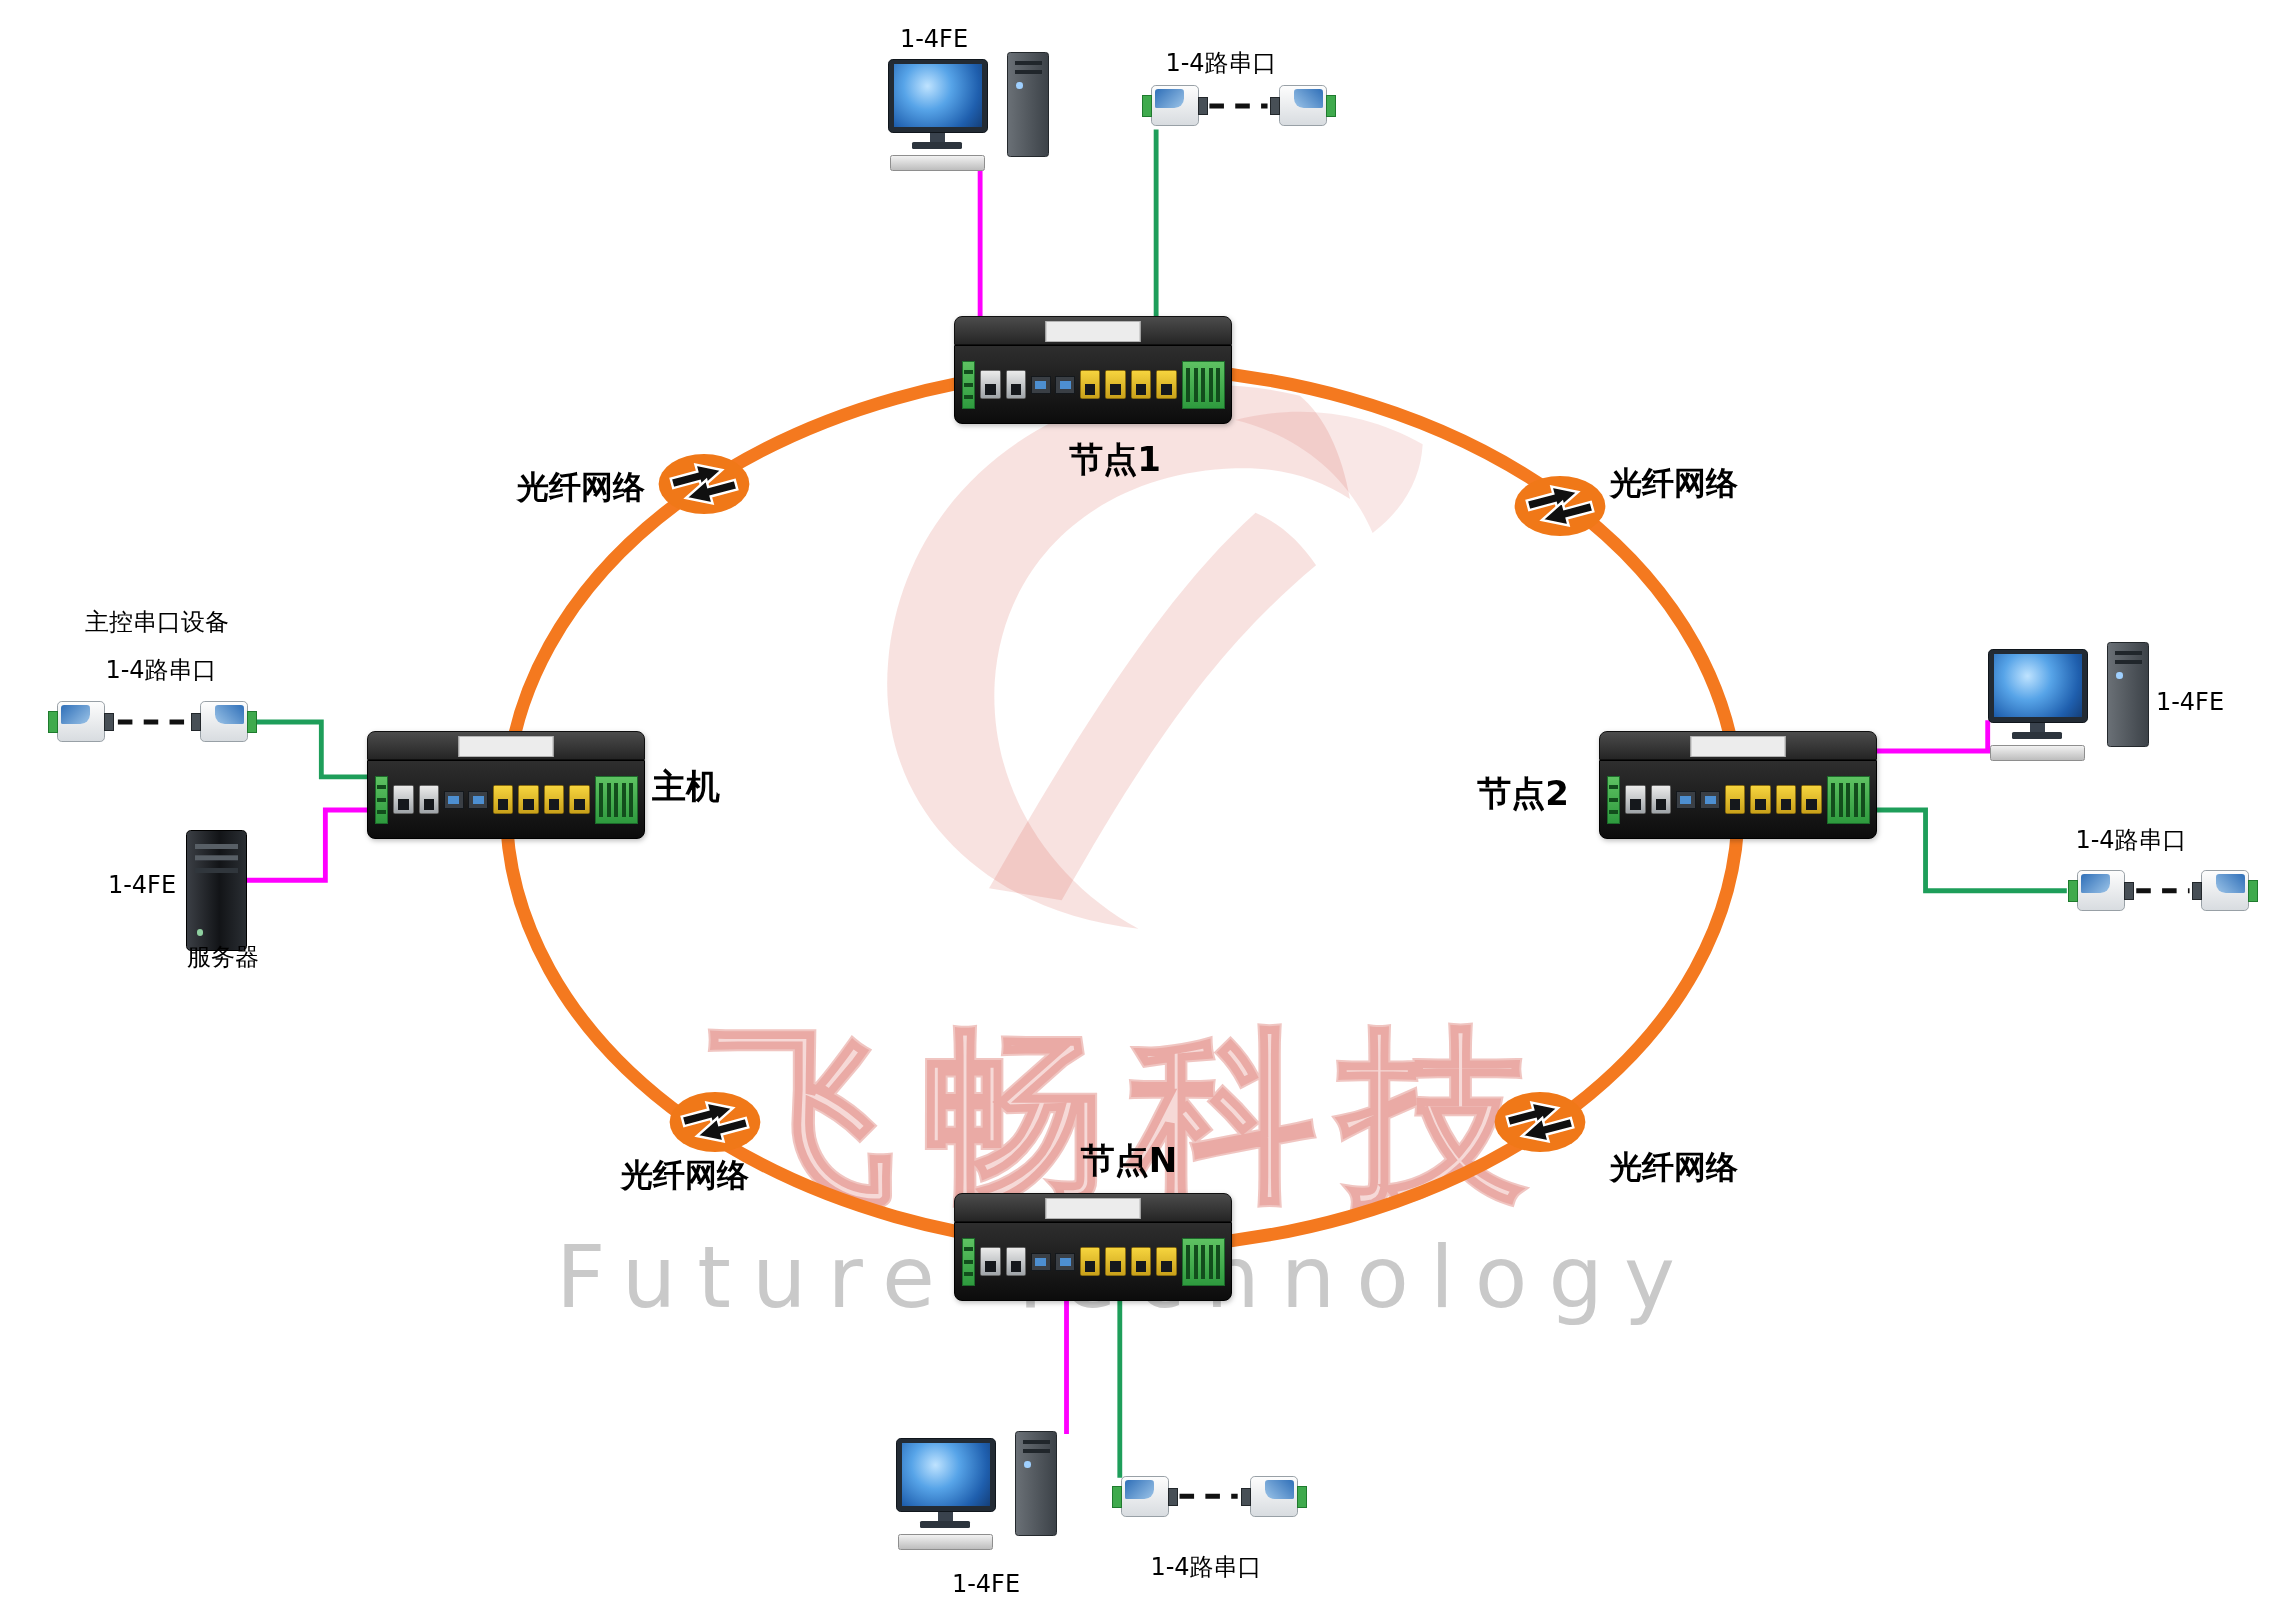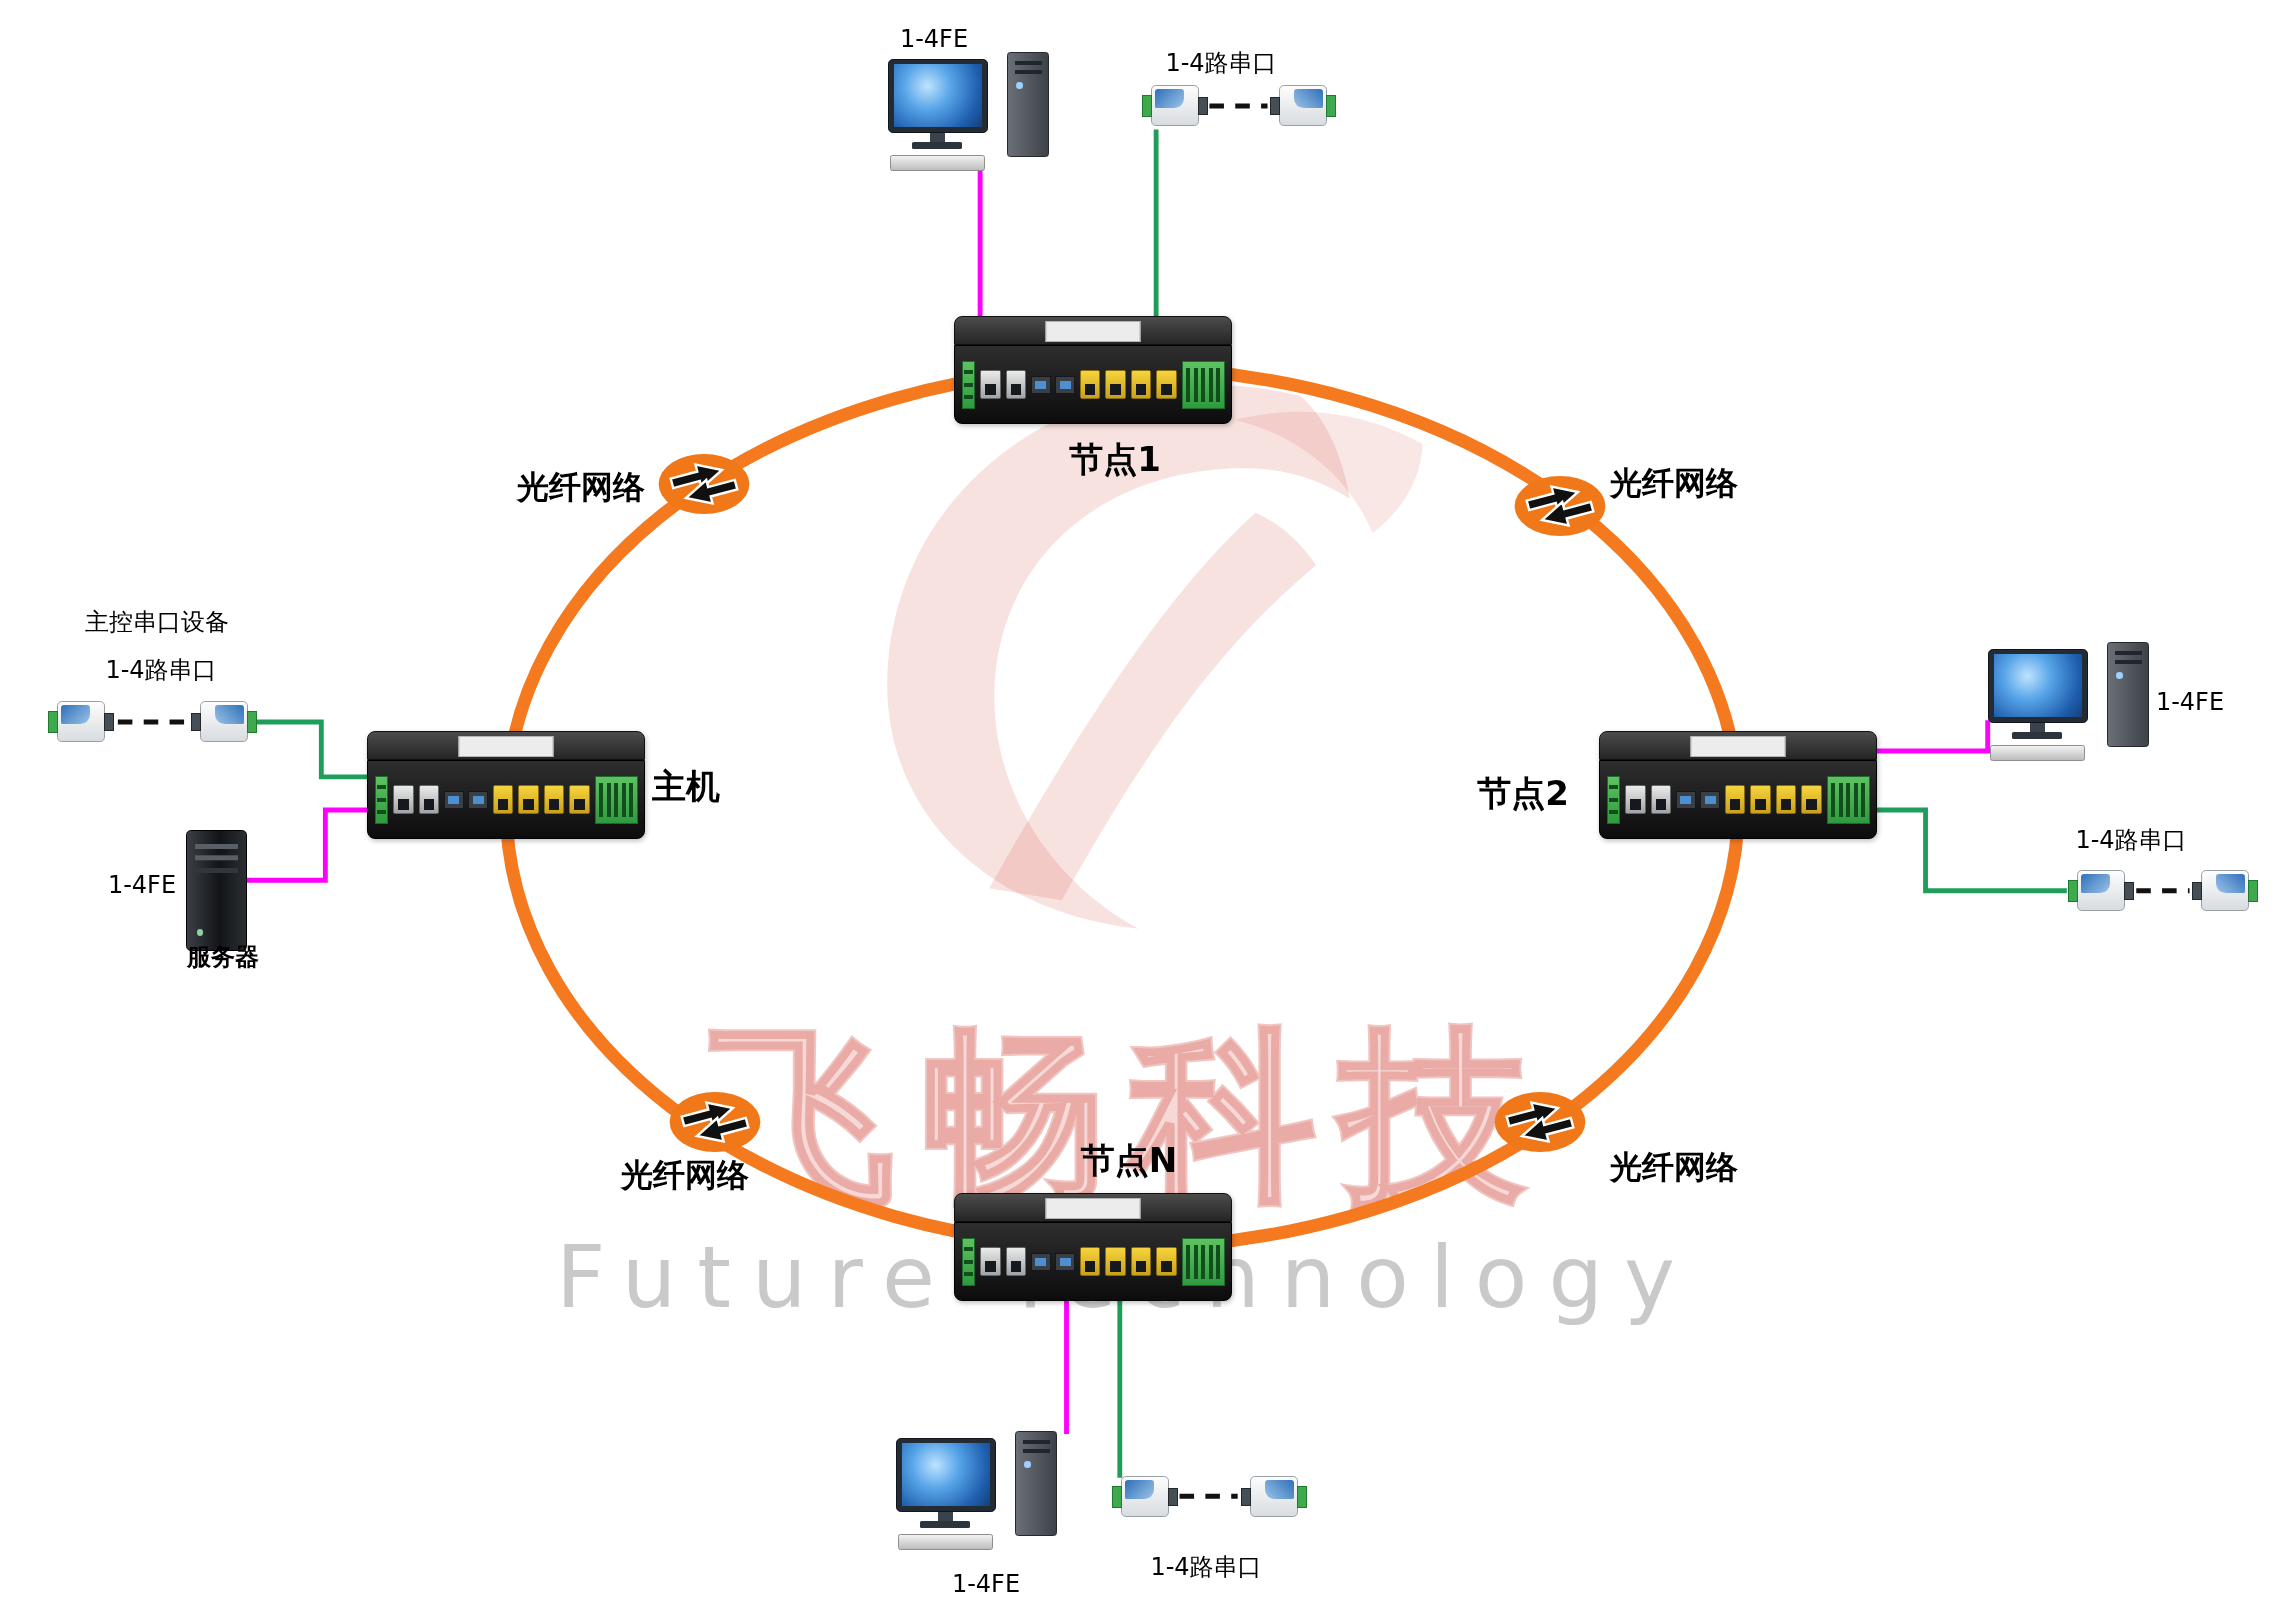--- a/index.html
+++ b/index.html
@@ -369,16 +369,16 @@
         <div class="s-blue"></div>
       </div>
     <div class="s-conn-green"></div>
     <div class="s-conn-db9"></div>
   </div>
   <div class="lbl dev-lbl" style="left:157px; top:622px;">主控串口设备</div>
   <div class="lbl dev-lbl" style="left:161px; top:670px;">1-4路串口</div>
 
   <div class="server" style="left:186px; top:830px;"></div>
   <div class="lbl dev-lbl" style="left:142px; top:885px;">1-4FE</div>
-  <div class="lbl dev-lbl" style="left:223px; top:957px;font-weight:bold;">服务器</div>
+  <div class="lbl dev-lbl" style="left:223px; top:957px;">服务器</div>
 
 </div>
 
 
 </body></html>

